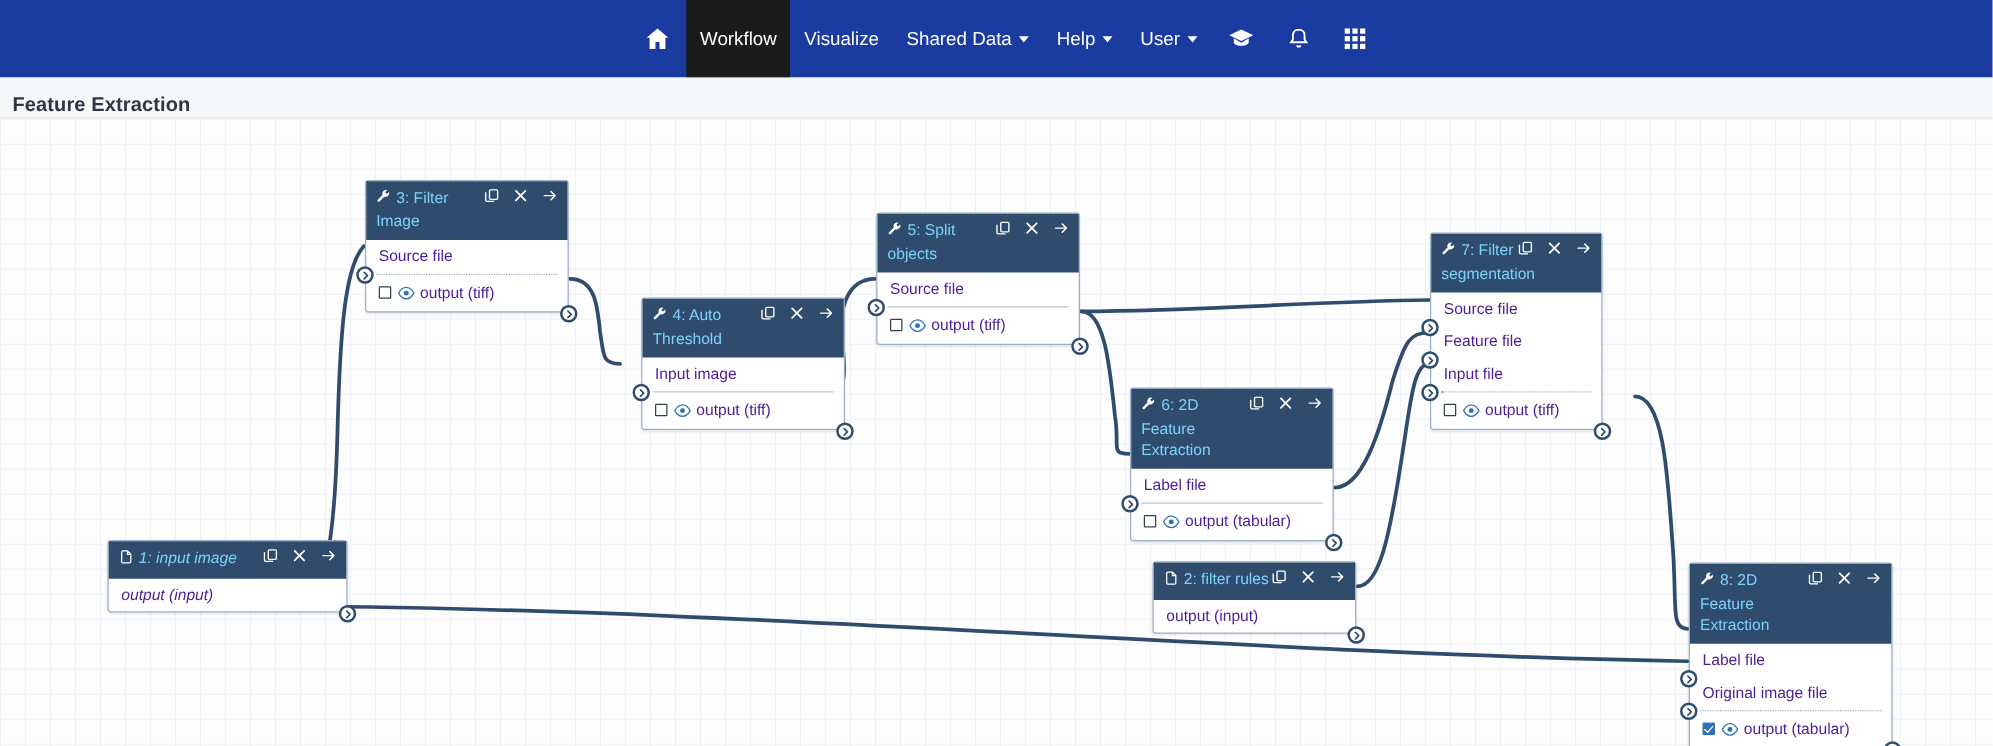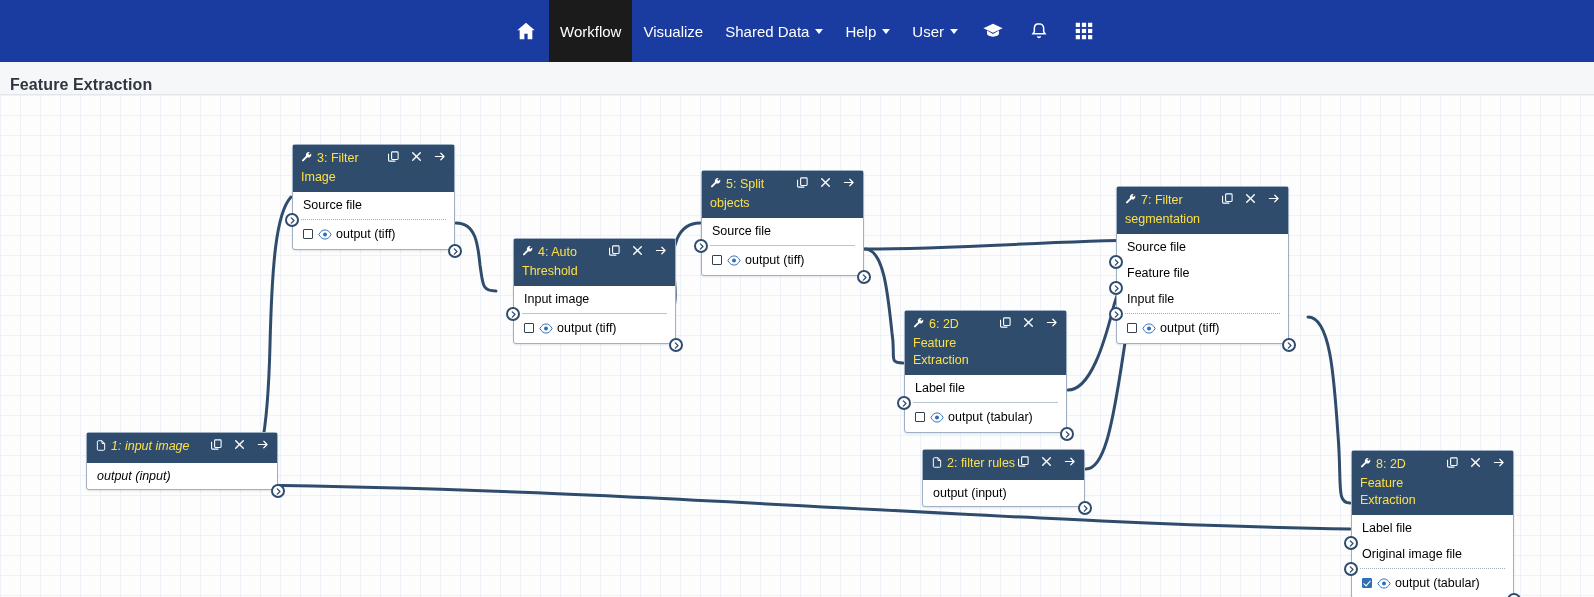--- a/index.html
+++ b/index.html
@@ -69,21 +69,21 @@
   
   .node {
     position: absolute;
     background: #ffffff;
     border: 1px solid #9fb0c4;
     border-radius: 3px;
     box-shadow: 0 1px 2px rgba(20,40,70,0.12);
   }
   .node-header {
     background: #2f4c6d;
-    color: #fde047;
+    color: #7dd3fc;
     padding: 5px 8px 6px 8px;
     font-size: 12.5px;
     line-height: 17px;
     position: relative;
     min-height: 18px;
   }
   .node-title { padding-right: 60px; display: block; }
   .node-title .ntxt { }
   .node-icon-lead {
     display: inline-block;
@@ -92,21 +92,21 @@
   }
   .node-actions {
     position: absolute; top: 5px; right: 7px;
     display: flex; align-items: center; gap: 10px;
   }
   .node-actions .act { cursor: pointer; display: flex; align-items: center; }
   .node-body { padding: 0; }
   .row {
     position: relative;
     font-size: 12.5px;
-    color: #000000;
+    color: #4c1d95;
     padding: 5px 10px 5px 10px;
     line-height: 16px;
     white-space: nowrap;
   }
   .divider-dotted {
     border-top: 1px dotted #9fb0c4;
     margin: 1px 8px 1px 8px;
   }
   .divider-solid {
     border-top: 1px solid #b9c5d3;
@@ -458,21 +458,21 @@
           <div class="row"><span class="cb"></span><span class="eye"><svg width="14" height="11" viewBox="0 0 24 18" fill="none" stroke="#2f6fb5" stroke-width="1.7">
                 <path d="M1.5 9 C4.5 3.4 8.2 1.2 12 1.2 S19.5 3.4 22.5 9 C19.5 14.6 15.8 16.8 12 16.8 S4.5 14.6 1.5 9 Z"></path>
                 <circle cx="12" cy="9" r="3.4" fill="#2f6fb5" stroke="none"></circle>
               </svg></span><span>output (tabular)</span><div class="port out">
               <svg width="7" height="7" viewBox="0 0 24 24" fill="none" stroke="#2f4c6d" stroke-width="4.5" stroke-linecap="round" stroke-linejoin="round">
                 <path d="M8 3 L17 12 L8 21"></path>
               </svg>
             </div></div>
         </div>
   </div>
-      <div class="node" style="left: 1116px; top: 91px; width: 173px;">
+      <div class="node" style="left: 1144px; top: 91px; width: 138px;">
     <div class="node-header">
       <span class="node-title">
         <span class="node-icon-lead"><svg width="12" height="13" viewBox="0 0 24 24" fill="#ffffff">
                 <path d="M20.3 4.1 a5.9 5.9 0 0 1-7.6 7.6 L5.2 19.2 a1.9 1.9 0 0 1-2.7-2.7 l7.5-7.5 A5.9 5.9 0 0 1 17.6 1.4 l-3.3 3.3 l2.5 2.5 l3.5-3.1 Z"></path>
               </svg></span><span class="ntxt">7: Filter segmentation</span>
       </span>
       <span class="node-actions">
         <span class="act">
           <svg width="13" height="13" viewBox="0 0 24 24" fill="none" stroke="#ffffff" stroke-width="2">
             <rect x="8.5" y="3.5" width="12" height="14" rx="1.6"></rect>

